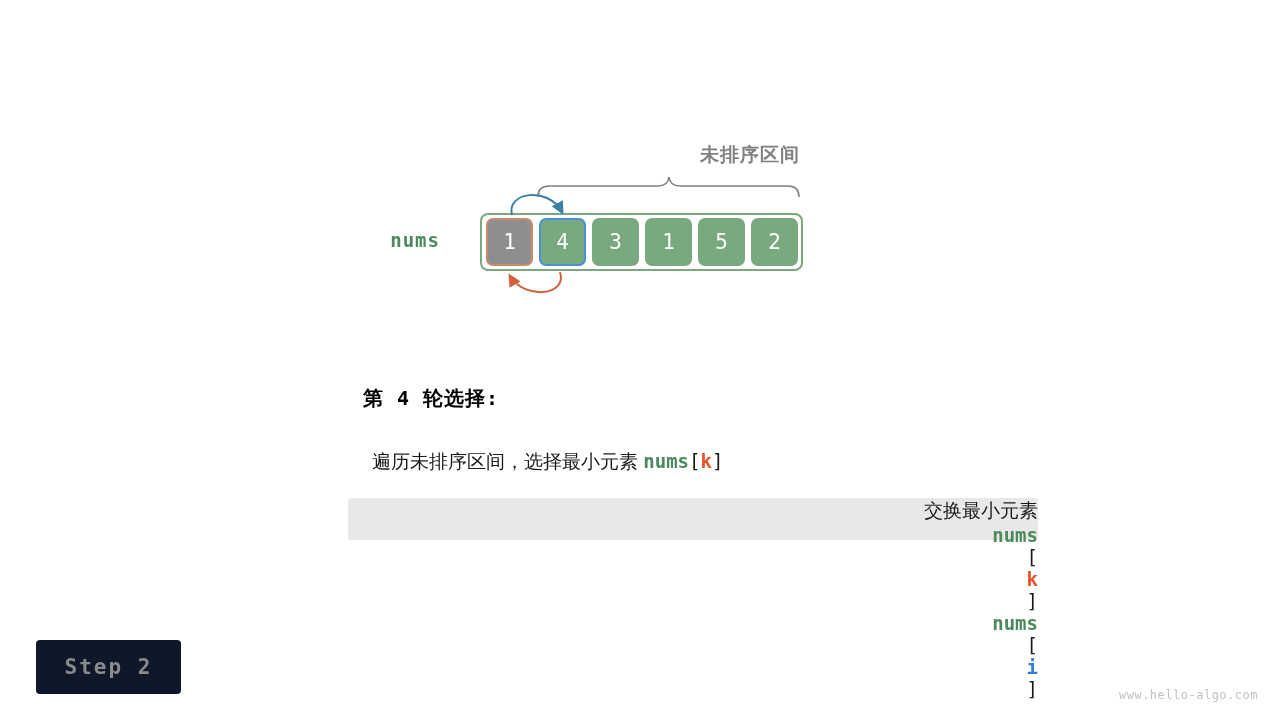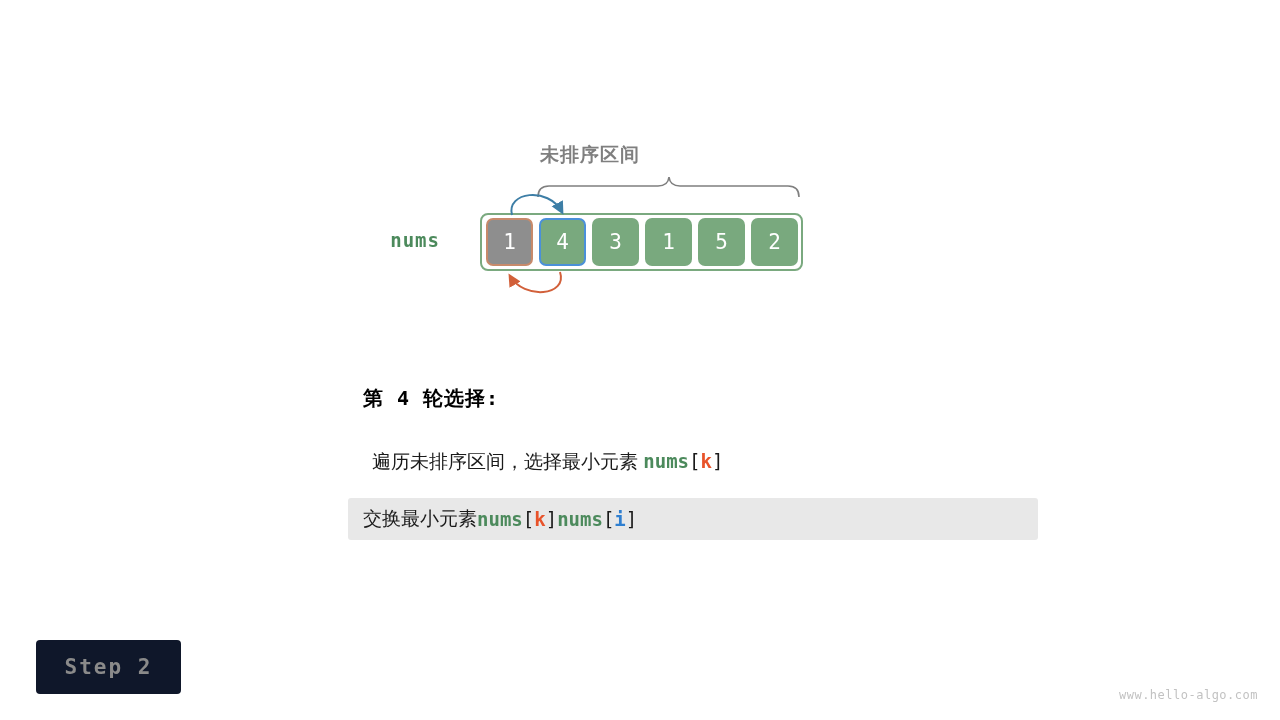--- a/index.html
+++ b/index.html
@@ -22,21 +22,21 @@
     top: 0;
     width: 1280px;
     height: 330px;
   }
 
   .unsorted-label {
     position: absolute;
     left: 540px;
     top: 142px;
     width: 260px;
-    text-align: left;
+    text-align: right;
     font-size: 19px;
     font-weight: bold;
     color: #7f7f7f;
     letter-spacing: 1px;
   }
 
   .nums-label {
     position: absolute;
     left: 340px;
     top: 229px;
@@ -128,26 +128,27 @@
 
   .line-highlight {
     position: absolute;
     left: 348px;
     top: 498px;
     width: 690px;
     height: 42px;
     background: #e8e8e8;
     border-radius: 3px;
     display: flex;
-    align-items: center;
+    align-items: flex-end;
     padding-left: 15px;
     box-sizing: border-box;
     font-size: 19px;
     color: #1a1a1a;
     white-space: nowrap;
+    flex-direction: column;
   }
 
   .mono {
     font-family: "DejaVu Sans Mono", monospace;
     font-size: 19px;
   }
   .code-green { color: #4c8a5c; font-weight: bold; }
   .code-brk   { color: #1a1a1a; }
   .code-k     { color: #e8532a; font-weight: bold; }
   .code-i     { color: #2f7fd0; font-weight: bold; }

